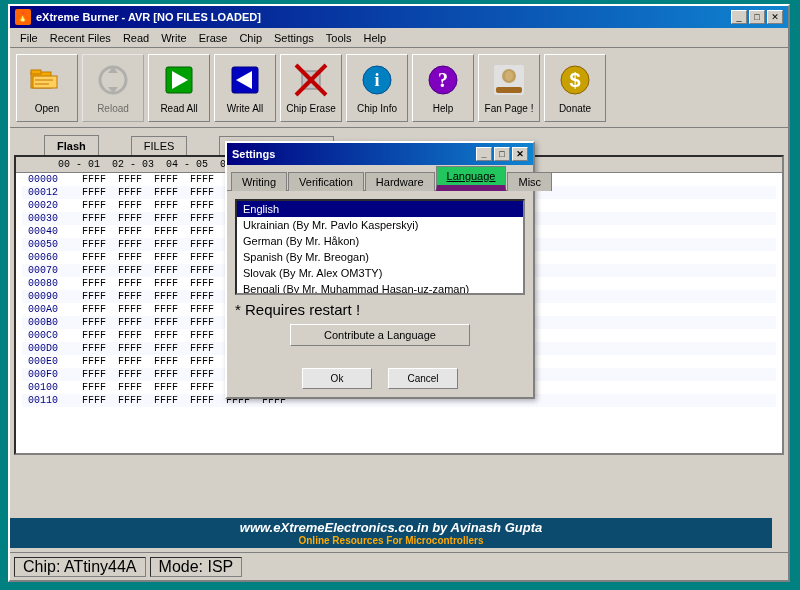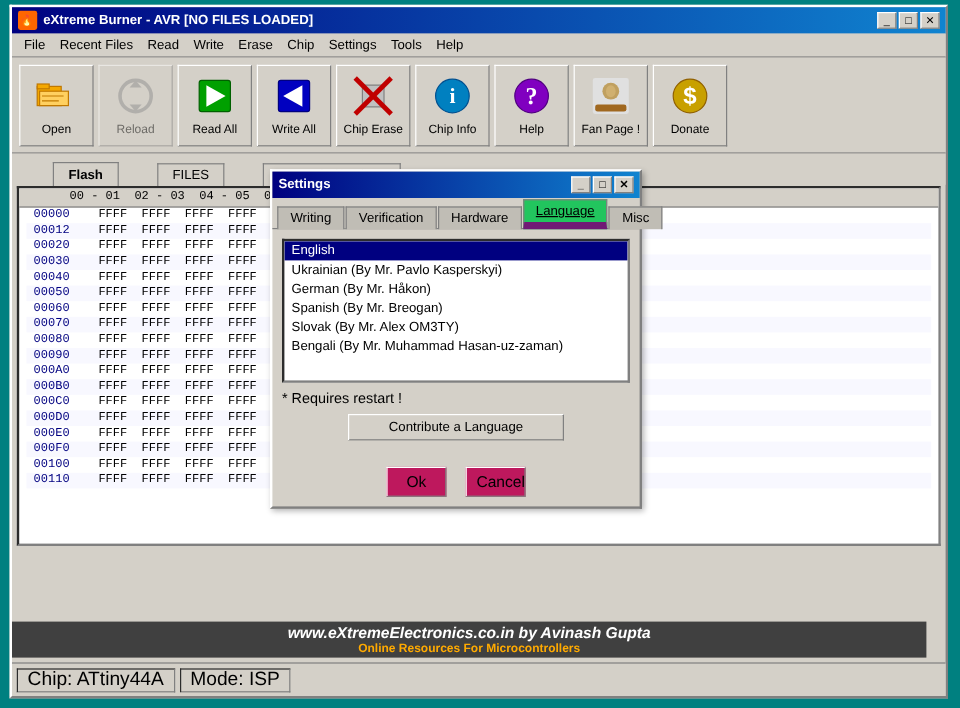--- a/index.html
+++ b/index.html
@@ -208,21 +208,21 @@
       background: #d4d0c8;
     }
 
     
     .watermark {
       position: absolute;
       bottom: 32px;
       left: 0;
       right: 16px;
       text-align: center;
-      background: #404040;
+      background: #0c4a6e;
       padding: 2px 0;
     }
     .watermark-line1 {
       font-size: 13px;
       font-weight: bold;
       color: #ffffff;
       font-style: italic;
     }
     .watermark-line2 {
       font-size: 10px;
@@ -309,41 +309,41 @@
       text-decoration: underline;
     }
 
     .dialog-content {
       padding: 8px;
     }
 
     
     .lang-listbox {
       width: 100%;
-      height: 120px;
+      height: 96px;
       border: 2px inset #808080;
       background: white;
       overflow-y: auto;
       font-size: 11px;
     }
     .lang-listbox-inner {
       position: relative;
     }
     .lang-item {
       padding: 2px 6px;
       cursor: pointer;
       white-space: nowrap;
     }
     .lang-item.selected {
       background: #000080;
       color: white;
     }
 
     .restart-note {
-      font-size: 12px;
+      font-size: 15px;
       color: #000;
       margin: 6px 0 6px 0;
     }
 
     .contribute-btn {
       display: block;
       width: 180px;
       margin: 0 auto 10px;
       padding: 4px 8px;
       background: #d4d0c8;
@@ -355,28 +355,28 @@
       text-align: center;
     }
 
     .dialog-buttons {
       display: flex;
       justify-content: center;
       gap: 16px;
       padding: 4px 8px 8px;
     }
     .dialog-btn {
-      width: 50px;
+      width: 70px;
       padding: 4px 8px;
-      background: #be185d;
+      background: #e5e5e5;
       border: 1px solid #ffffff;
       border-right-color: #808080;
       border-bottom-color: #808080;
       cursor: pointer;
-      font-size: 13px;
+      font-size: 10px;
       text-align: center;
     }
   </style>
 </head>
 <body>
 
 <div class="main-window">
 
   <div class="title-bar">
     <div class="title-bar-left">

